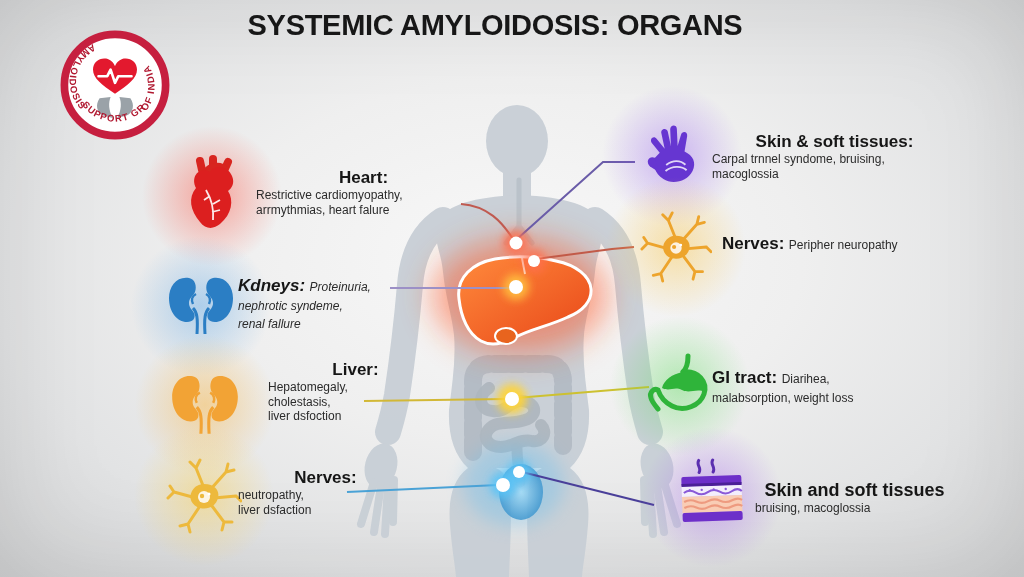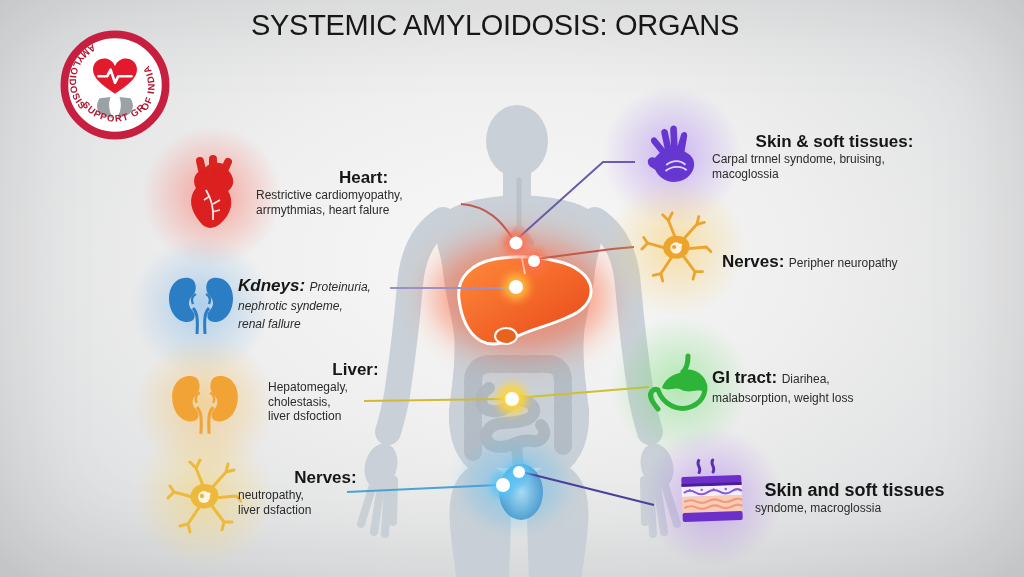--- a/index.html
+++ b/index.html
@@ -3,22 +3,22 @@
 <meta charset="utf-8">
 <style>
   html,body{margin:0;padding:0;background:#9a9a9a;font-family:"Liberation Sans",sans-serif;}
   .stage{position:relative;width:1024px;height:577px;overflow:hidden;
     background:radial-gradient(ellipse at 50% 45%, #f8f8f8 0%, #efefef 40%, #e2e3e4 72%, #d2d3d4 100%);
     box-shadow:inset 0 0 110px rgba(0,0,0,.10);}
   .scene{position:absolute;left:0;top:0;pointer-events:none;}
   
   .title{position:absolute;left:195px;top:8px;width:600px;color:#171717;letter-spacing:-.3px;line-height:34px;font-size:29px;}
   .title .l1{text-align:center;white-space:nowrap;}
-  .title .l1 b{font-weight:400;}
-  .title .l1 span.rest{font-weight:400;}
+  .title .l1 b{font-weight:700;}
+  .title .l1 span.rest{font-weight:700;}
   .title .l2{text-align:center;margin-left:78px;font-weight:400;white-space:nowrap;}
   
   .logo{position:absolute;left:60px;top:30px;width:110px;height:110px;}
   
   .item{position:absolute;z-index:3;}
   .glow{position:absolute;width:150px;height:150px;border-radius:50%;
         background:radial-gradient(circle, var(--g) 0%, rgba(255,255,255,0) 66%);z-index:0;}
   .icn{position:absolute;z-index:1;}
   .txt{position:absolute;z-index:2;}
   .lbl{display:block;font-weight:700;font-size:17px;color:#161616;line-height:1.18;text-align:center;}
@@ -269,21 +269,21 @@
         <path d="M48,40 L70,38 M70,38 l5,5"></path>
         <path d="M30,40 L8,34 M8,34 l-6,6 M8,34 l-4,-6"></path>
         <path d="M34,48 L22,66 M22,66 l-8,2 M22,66 l2,8"></path>
         <path d="M46,48 L58,64 M58,64 l8,0 M58,64 l-2,8"></path>
       </g>
       <path d="M38,26 C48,26 54,32 52,40 C50,48 42,52 34,50 C26,48 22,40 26,33 C29,28 33,26 38,26 Z" fill="currentColor"></path>
       <circle cx="38" cy="39" r="6" fill="#fff" opacity=".85"></circle>
         <circle cx="36" cy="38" r="2.2" fill="currentColor"></circle>
       <circle cx="43" cy="36" r="1.5" fill="#fff"></circle>
     </svg>
-    <div class="txt inline" style="left:82px;top:41px;width:235px;">
+    <div class="txt inline" style="left:82px;top:23px;width:235px;">
       <span class="lbl">Nerves:</span>
       <span class="dsc">Peripher neuropathy</span>
     </div>
   </div>
 
   <div class="item" style="left:646px;top:352px;">
     <div class="glow" style="left:-41px;top:-41px;--g:rgba(90,220,90,.42);"></div>
     <svg class="icn" style="left:0;top:0;" width="68" height="68" viewBox="0 0 68 68" color="#2fb43a">
       <path d="M42,4 C42,12 41,16 37,20" stroke="currentColor" stroke-width="5" fill="none" stroke-linecap="round"></path>
       <path d="M37,20 C52,18 62,30 58,42 C54,54 38,60 26,54 C18,50 14,44 12,38
@@ -310,17 +310,17 @@
           <circle cx="26" cy="31.5" r="1.2" fill="#8a5ad8"></circle>
         <circle cx="38" cy="31.5" r="1.2" fill="#8a5ad8"></circle>
           <circle cx="50" cy="31.5" r="1.2" fill="#8a5ad8"></circle>
         <rect x="6" y="38" width="60" height="16" fill="#f9cdb5"></rect>
         <path d="M8,43 Q14,40 20,43 T32,43 T44,43 T56,43 T66,43 M8,49 Q14,46 20,49 T32,49 T44,49 T56,49 T66,49" stroke="#ee9b80" stroke-width="2.2" fill="none"></path>
         <rect x="6" y="54" width="60" height="9" rx="2" fill="#6d2fc9"></rect>
       </g>
     </svg>
     <div class="txt indent" style="left:66px;top:28px;width:225px;">
       <span class="lbl lbl-big">Skin and soft tissues</span>
-      <span class="dsc">syndome, macroglossia</span>
+      <span class="dsc">bruising, macoglossia</span>
     </div>
   </div>
 
 </div>
 
 </body></html>

